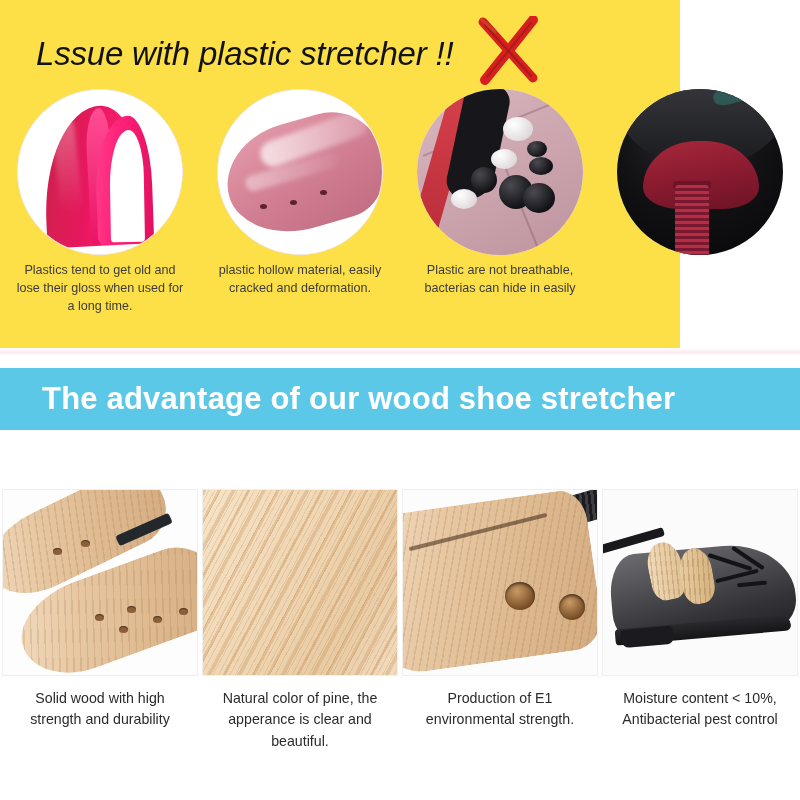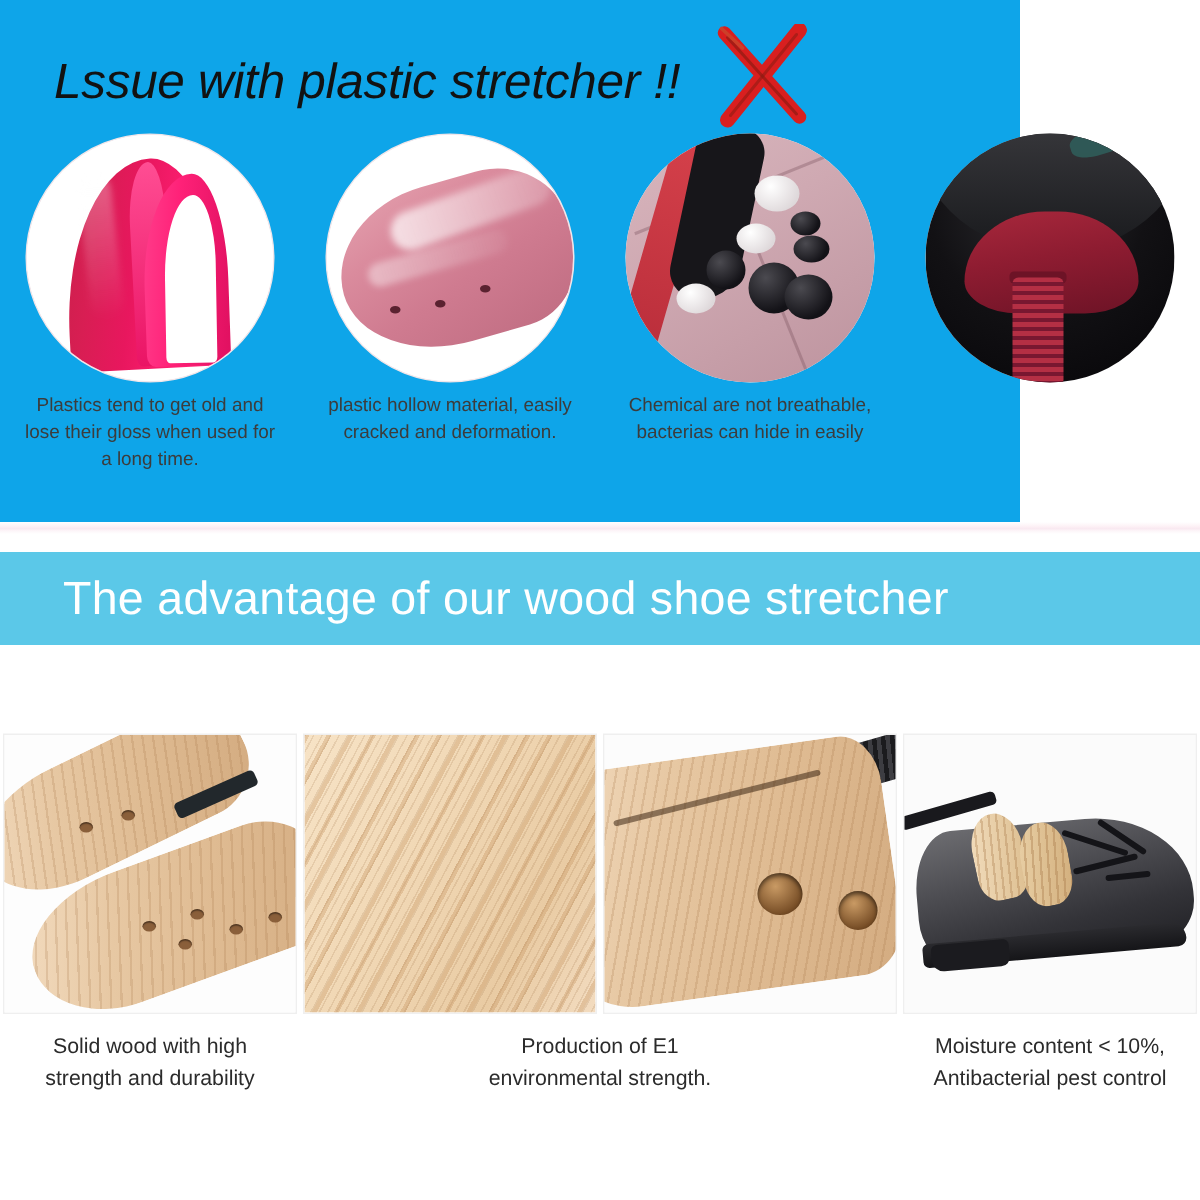--- a/index.html
+++ b/index.html
@@ -8,21 +8,21 @@
     width: 800px; height: 800px;
     background: #ffffff;
     font-family: "Liberation Sans", sans-serif;
     overflow: hidden;
   }
   #page { position: relative; width: 800px; height: 800px; background: #fff; }
 
   
   .top-section {
     position: absolute; left: 0; top: 0; width: 680px; height: 350px;
-    background: #0ea5e9;
+    background: #fde047;
     padding-left: 24px;
   }
   .headline-row {
     position: absolute; left: 36px; top: 22px;
     display: flex; align-items: center; gap: 16px;
   }
   .headline {
     font-size: 33px; font-style: italic; color: #121212;
     letter-spacing: -0.2px; white-space: nowrap;
     font-family: "Liberation Sans", sans-serif;
@@ -151,21 +151,21 @@
 
   
   .banner {
     position: absolute; left: 0; top: 368px; width: 800px; height: 62px;
     background: #5bc8e8;
     display: flex; align-items: center;
   }
   .banner-text {
     margin-left: 42px;
     color: #ffffff; font-size: 31px; letter-spacing: .2px;
-    font-family: "Liberation Sans", sans-serif; font-weight: 400;
+    font-family: "Liberation Sans", sans-serif; font-weight: 700;
     white-space: nowrap;
   }
 
   
   .bottom-images {
     position: absolute; left: 0; top: 489px; width: 800px; height: 187px;
     display: flex; gap: 4px; padding: 0 2px;
   }
   .photo {
     position: relative; width: 197px; height: 187px;
@@ -262,21 +262,20 @@
   }
   .p4-handle {
     position: absolute; left: -4px; top: 46px; width: 66px; height: 9px;
     background: #19191d; transform: rotate(-16deg); border-radius: 3px;
   }
   .p4-lace { position: absolute; background: #141418; border-radius: 3px; }
 
   .bottom-captions {
     position: absolute; left: 0; top: 688px; width: 800px;
     display: flex;
-    justify-content: space-between;
   }
   .bottom-caption {
     width: 200px; padding: 0 12px;
     font-size: 14.2px; line-height: 1.5; color: #2b2b2b;
     text-align: center;
   }
 </style>
 </head>
 <body>
 
@@ -347,21 +346,21 @@
           <div class="c4-screwtop"></div>
           <div class="c4-screw"></div>
         </div>
       </div>
 
     </div>
 
     <div class="top-captions">
       <div class="top-caption">Plastics tend to get old and lose their gloss when used for a long time.</div>
       <div class="top-caption">plastic hollow material, easily cracked and deformation.</div>
-      <div class="top-caption">Chemical are not breathable, bacterias can hide in easily</div>
+      <div class="top-caption">Plastic are not breathable, bacterias can hide in easily</div>
     </div>
   </div>
 
   <div class="pink-band"></div>
 
   <div class="banner">
     <div class="banner-text">The advantage of our wood shoe stretcher</div>
   </div>
 
   <div class="bottom-images">
@@ -404,17 +403,18 @@
       <div class="p4-lace" style="left:126px;top:66px;width:38px;height:4px;transform:rotate(34deg);"></div>
       <div class="p4-lace" style="left:134px;top:92px;width:30px;height:4px;transform:rotate(-6deg);"></div>
       <div class="p4-sole"></div>
       <div class="p4-heel"></div>
     </div>
 
   </div>
 
   <div class="bottom-captions">
     <div class="bottom-caption">Solid wood with high strength and durability</div>
+    <div class="bottom-caption">Natural color of pine, the apperance is clear and beautiful.</div>
     <div class="bottom-caption">Production of E1 environmental strength.</div>
     <div class="bottom-caption">Moisture content &lt; 10%, Antibacterial pest control</div>
   </div>
 
 </div>
 
 </body></html>

